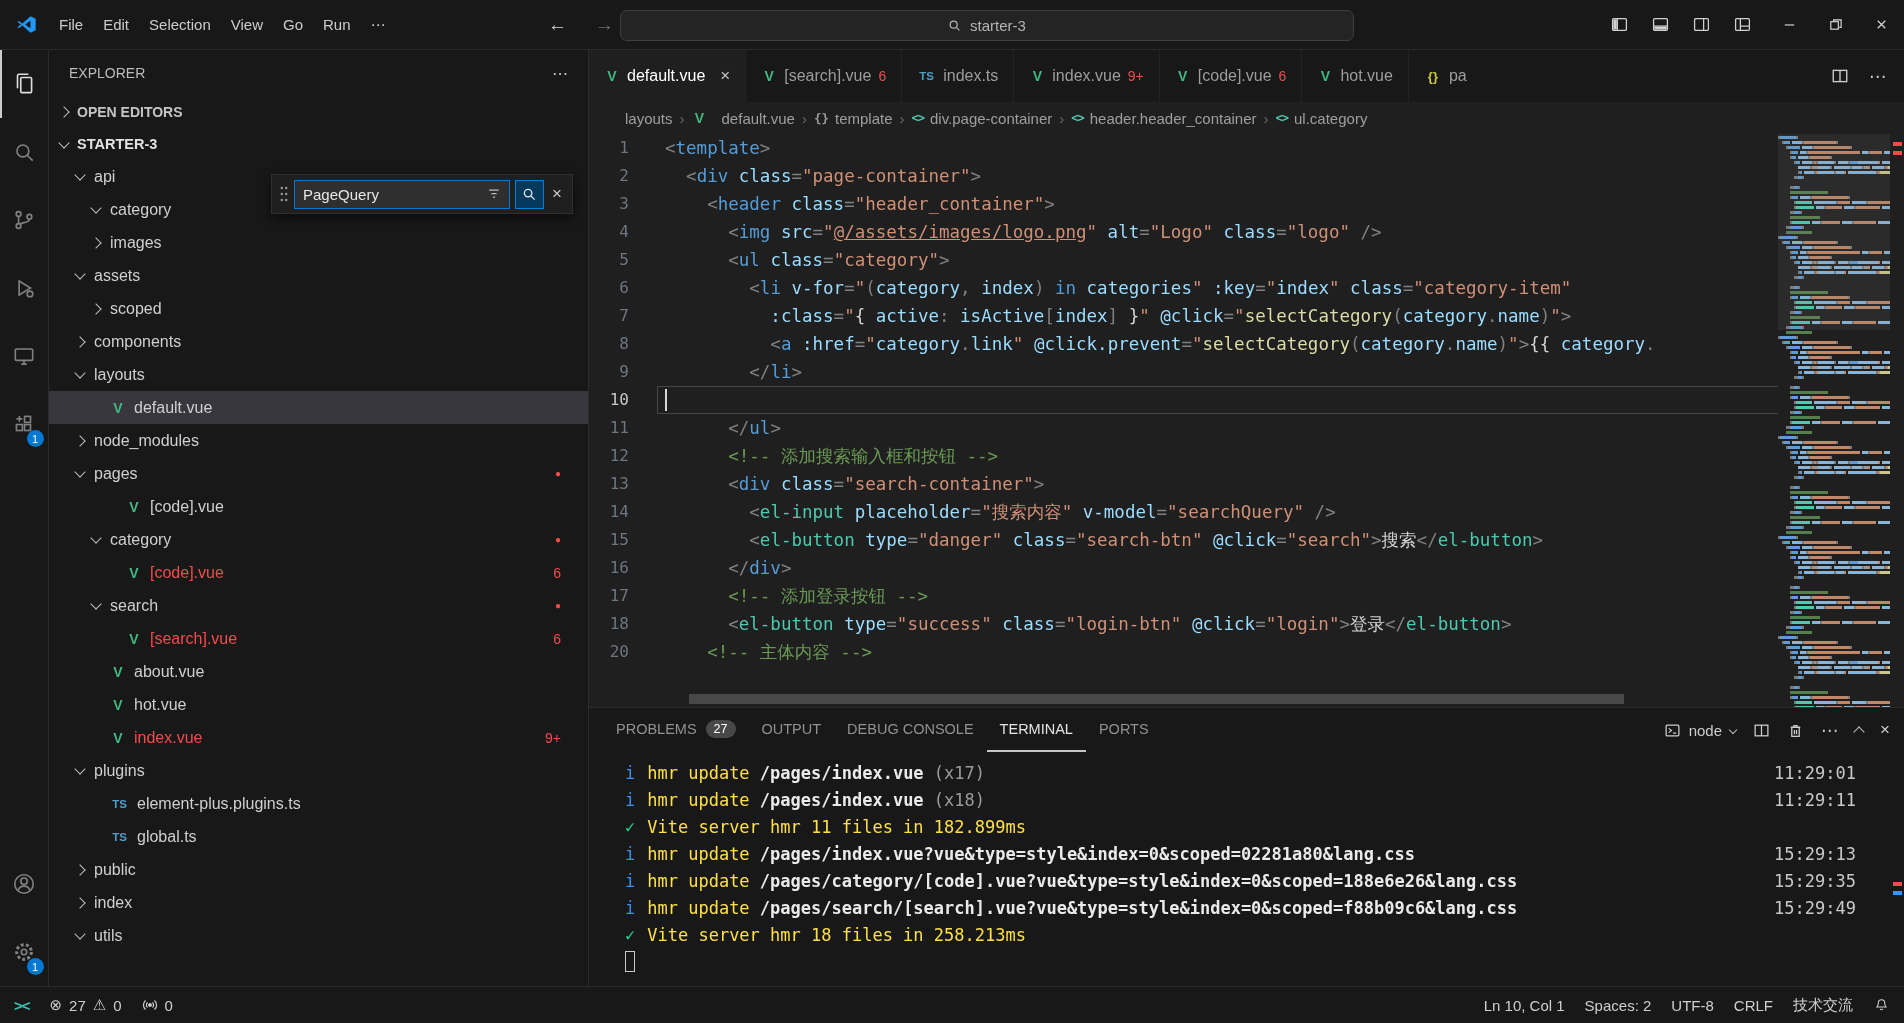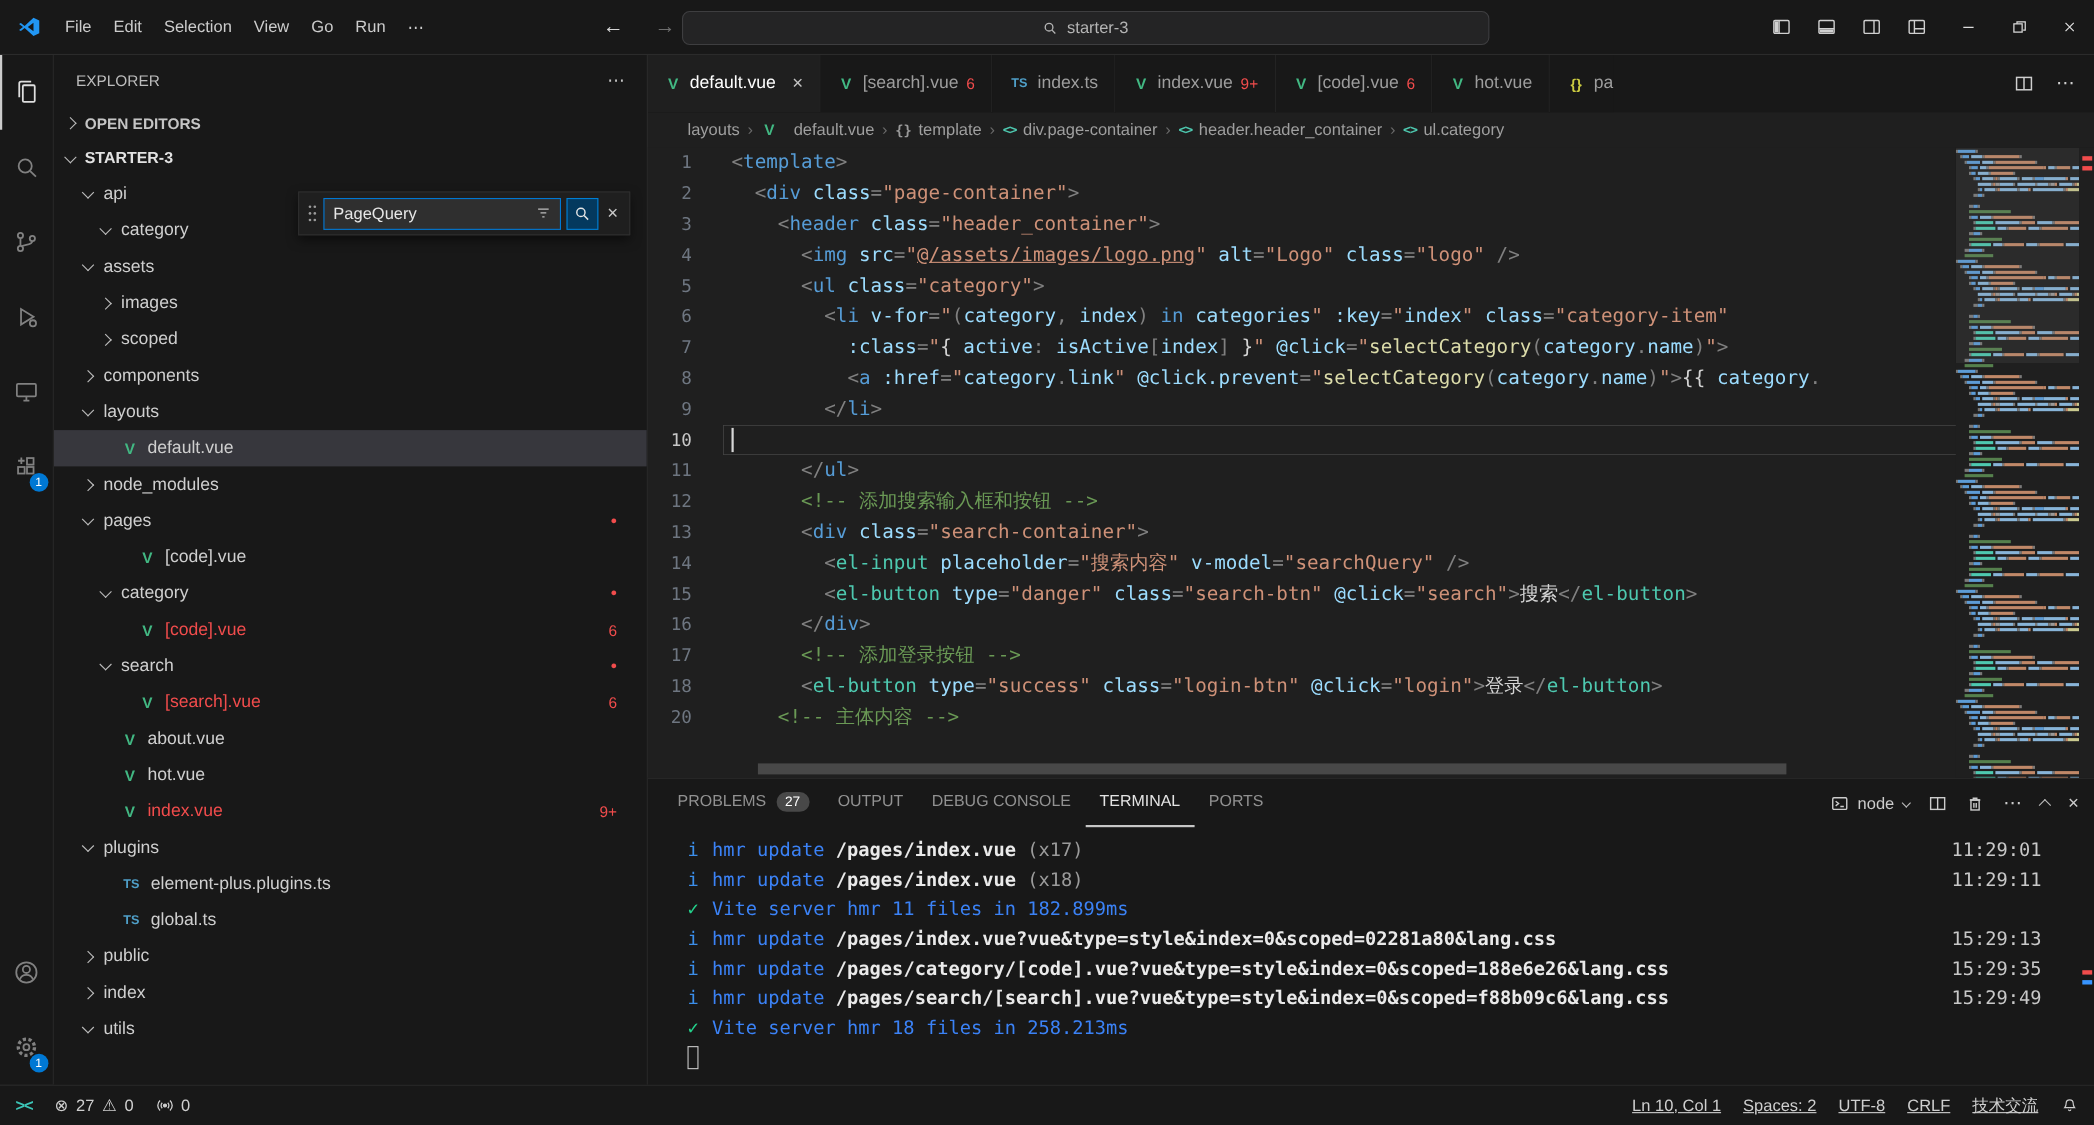--- a/index.html
+++ b/index.html
@@ -99,35 +99,35 @@
 .panel-actions{margin-left:auto;display:flex;align-items:center;gap:17px;color:#cccccc;}
 .term-group{display:flex;align-items:center;gap:8px;font-size:15px;}
 .chev.small{width:6px;height:6px;border-width:1.4px;margin:0;}
 .chev.up{transform:rotate(-135deg);margin:3px 0 0 0;}
 .panel-more,.panel-close{font-size:17px;}
 .panel-body{flex:1;position:relative;padding:7px 0 0 36px;font-family:"DejaVu Sans Mono","DejaVu Sans",monospace;font-size:17px;overflow:hidden;}
 .trow2{display:flex;align-items:center;height:27px;padding-right:48px;}
 .tl-left{flex:1;white-space:pre;overflow:hidden;}
 .t-info{color:#3b8eea;margin-right:12px;}
 .t-check{color:#23d18b;margin-right:12px;}
-.tt-tx{color:#3b82f6;}
+.tt-tx{color:#fde047;}
 .tt-tb{color:#eaeaea;font-weight:700;}
 .tt-td{color:#9b9b9b;}
 .tl-ts{color:#c8c8c8;flex:none;}
 .term-cursor{width:10px;height:21px;border:1px solid #c8c8c8;display:inline-block;}
 .pmark{position:absolute;right:2px;width:9px;height:4px;}
 .pmark.red{top:130px;background:#f14c4c;}
 .pmark.blue{top:139px;background:#3794ff;}
 
 
 .statusbar{height:37px;background:#181818;border-top:1px solid #2b2b2b;display:flex;align-items:center;font-size:15px;color:#cfcfcf;flex:none;padding-left:4px;}
 .sb-item{display:flex;align-items:center;gap:7px;padding:0 10px;height:100%;}
 .rg{color:#3cc5b7;font-weight:700;letter-spacing:-1px;}
 .sb-spacer{flex:1;}
-.sb-right{display:flex;height:100%;text-decoration:underline;}
+.sb-right{display:flex;height:100%;}
 .bell{padding-right:14px;}
 svg{display:block;}
 </style>
 </head>
 <body>
 
 <div class="app">
 
   <div class="titlebar">
     <div class="vslogo">
@@ -272,27 +272,27 @@
       </div>
       <div class="tree">
           <div class="trow" style="padding-left: 24px;">
             <span class="chev down"></span>
             <span class="tlabel">api</span>
           </div>
           <div class="trow" style="padding-left: 40px;">
             <span class="chev down"></span>
             <span class="tlabel">category</span>
           </div>
+          <div class="trow" style="padding-left: 40px;">
+            <span class="chev right"></span>
+            <span class="tlabel">images</span>
+          </div>
           <div class="trow" style="padding-left: 24px;">
             <span class="chev down"></span>
             <span class="tlabel">assets</span>
-          </div>
-          <div class="trow" style="padding-left: 40px;">
-            <span class="chev right"></span>
-            <span class="tlabel">images</span>
           </div>
           <div class="trow" style="padding-left: 40px;">
             <span class="chev right"></span>
             <span class="tlabel">scoped</span>
           </div>
           <div class="trow" style="padding-left: 24px;">
             <span class="chev right"></span>
             <span class="tlabel">components</span>
           </div>
           <div class="trow" style="padding-left: 24px;">

